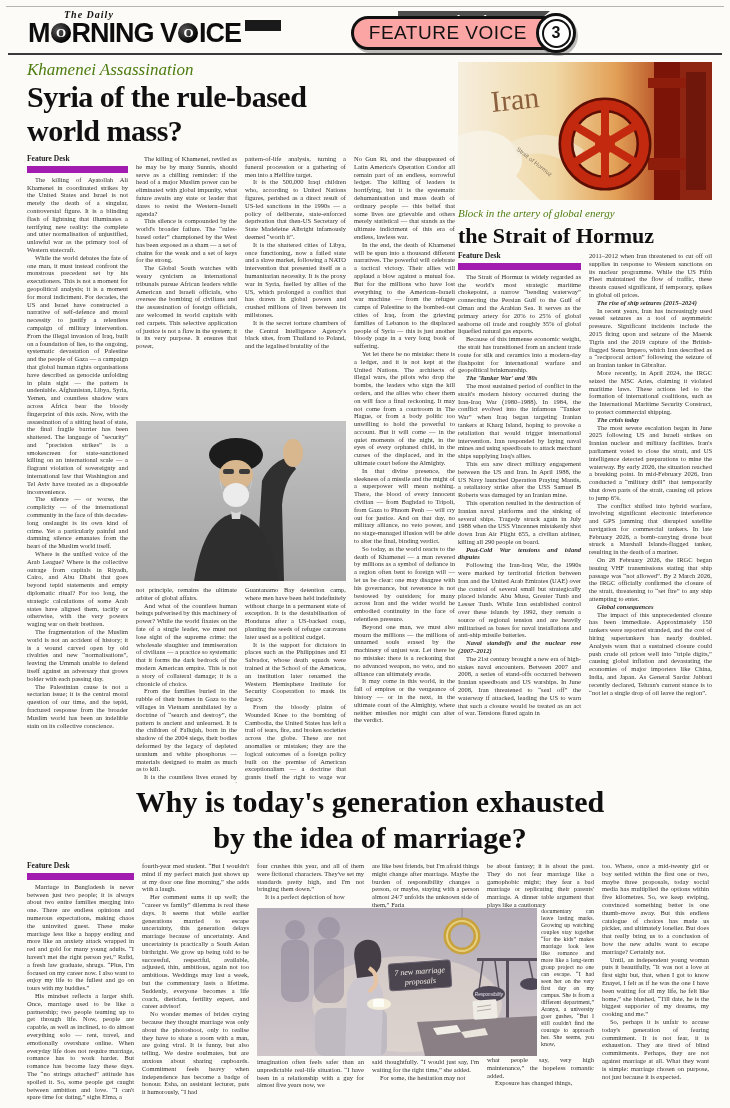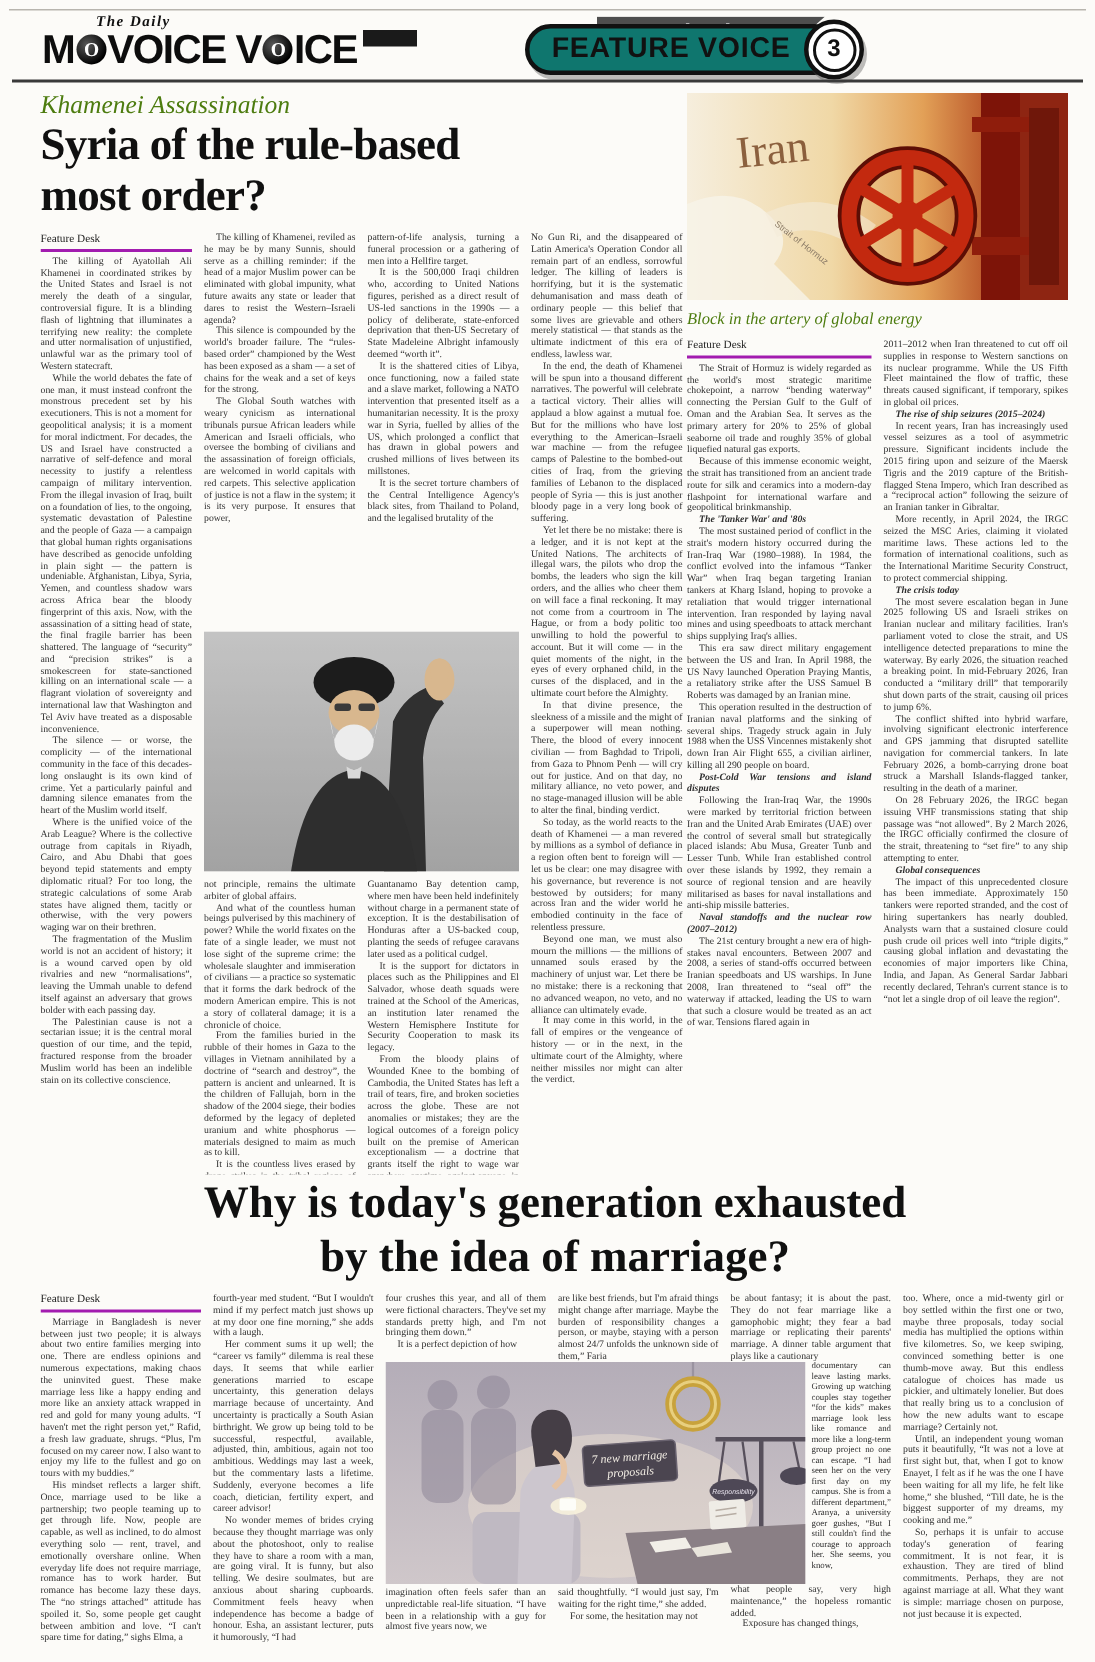--- a/index.html
+++ b/index.html
@@ -17,33 +17,33 @@
   .globe{display:inline-flex;width:20px;height:20px;border-radius:50%;
          background:radial-gradient(circle at 35% 35%,#5a5a5a,#000 72%);color:#fff;font-size:13px;
          align-items:center;justify-content:center;margin:0 1px;font-family:"Liberation Serif",serif;}
   .brand-chip{width:36px;height:11px;background:#1a1a1a;margin-left:4px;align-self:flex-start;}
   .dateflag{position:absolute;left:398px;top:3px;width:152px;}
   .flag{background:#4e4e4e;color:#fff;font-weight:bold;font-size:12px;text-align:center;padding:2px 0;
         clip-path:polygon(0 0,100% 0,93% 50%,100% 100%,0 100%);}
   .dateline{text-align:center;font-size:9px;padding-top:2px;color:#222;}
   .sectionbadge{position:absolute;right:14px;top:5px;display:flex;align-items:center;
                 font-family:"Liberation Sans",sans-serif;}
-  .sectionpill{border:3px solid #111;border-radius:20px;background:#0f766e;
+  .sectionpill{border:3px solid #111;border-radius:20px;background:#fca5a5;
                box-shadow:2px 3px 0 rgba(70,70,70,.35);padding:3px 30px 3px 15px;
-               font-size:19px;font-weight:bold;letter-spacing:.5px;color:#111;}
+               font-size:19px;font-weight:normal;letter-spacing:.5px;color:#111;}
   .pagecircle{width:34px;height:34px;border:3px solid #111;border-radius:50%;background:#fff;
               box-shadow:2px 3px 0 rgba(70,70,70,.35);display:flex;align-items:center;justify-content:center;
               margin-left:-24px;}
   .pagecircle span{width:25px;height:25px;border:2px solid #111;border-radius:50%;display:flex;
                    align-items:center;justify-content:center;font-size:16px;font-weight:bold;color:#111;}
 
   
   .kicker{font-style:italic;color:#4d7c0f;}
   .head{font-weight:bold;color:#101010;}
-  .byline{font-weight:normal;font-size:7.5px;border-bottom:2px solid #a21caf;padding-bottom:3px;margin-bottom:3px;color:#1c1c1c;}
+  .byline{font-weight:bold;font-size:7.5px;border-bottom:7px solid #a21caf;padding-bottom:3px;margin-bottom:3px;color:#1c1c1c;}
   .bodycol{font-size:6.5px;line-height:7.8px;text-align:justify;color:#2e2e2e;}
   .bodycol p{margin:0;text-indent:8px;}
   .cont p:first-child{text-indent:0;}
   .bodycol .subhead{font-weight:bold;font-style:italic;}
 
   
   .a1{position:absolute;left:27px;top:60px;width:429px;}
   .a1 .kicker{font-size:17px;line-height:20px;}
   .a1 .head{font-size:30px;line-height:34px;letter-spacing:-.5px;}
   .a1cols{display:flex;gap:8px;position:relative;height:628px;overflow:hidden;margin-top:7px;}
@@ -73,42 +73,42 @@
 </head>
 <body>
 
 <div class="page">
   <div class="topline"></div>
 
   <div class="masthead">
     <div class="brand">
       <div class="brand-daily">The Daily</div>
       <div class="brand-line">
-        <span>M</span><span class="globe">O</span><span>VOICE</span>&nbsp;<span>V</span><span class="globe">O</span><span>ICE</span>
+        <span>M</span><span class="globe">O</span><span>RNING</span>&nbsp;<span>V</span><span class="globe">O</span><span>ICE</span>
         <span class="brand-chip"></span>
       </div>
     </div>
     <div class="dateflag">
       <div class="flag">Thursday</div>
       <div class="dateline">Dhaka, March 5, 2026</div>
     </div>
     <div class="sectionbadge">
       <div class="sectionpill">FEATURE VOICE</div>
       <div class="pagecircle">
           <span>3</span>
         </div>
     </div>
   </div>
   <div class="headrule"></div>
 
   <div class="a1">
     <div class="kicker">Khamenei Assassination</div>
     <div class="head">
       <div>Syria of the rule-based</div>
-      <div>most order?</div>
+      <div>world mass?</div>
     </div>
     <div class="a1cols">
       <div class="a1col bodycol">
         <div class="byline">Feature Desk</div>
         <div>
             <p>The killing of Ayatollah Ali Khamenei in coordinated strikes by the United States and Israel is not merely the death of a singular, controversial figure. It is a blinding flash of lightning that illuminates a terrifying new reality: the complete and utter normalisation of unjustified, unlawful war as the primary tool of Western statecraft.</p>
             <p>While the world debates the fate of one man, it must instead confront the monstrous precedent set by his executioners. This is not a moment for geopolitical analysis; it is a moment for moral indictment. For decades, the US and Israel have constructed a narrative of self-defence and moral necessity to justify a relentless campaign of military intervention. From the illegal invasion of Iraq, built on a foundation of lies, to the ongoing, systematic devastation of Palestine and the people of Gaza — a campaign that global human rights organisations have described as genocide unfolding in plain sight — the pattern is undeniable. Afghanistan, Libya, Syria, Yemen, and countless shadow wars across Africa bear the bloody fingerprint of this axis. Now, with the assassination of a sitting head of state, the final fragile barrier has been shattered. The language of “security” and “precision strikes” is a smokescreen for state-sanctioned killing on an international scale — a flagrant violation of sovereignty and international law that Washington and Tel Aviv have treated as a disposable inconvenience.</p>
             <p>The silence — or worse, the complicity — of the international community in the face of this decades-long onslaught is its own kind of crime. Yet a particularly painful and damning silence emanates from the heart of the Muslim world itself.</p>
             <p>Where is the unified voice of the Arab League? Where is the collective outrage from capitals in Riyadh, Cairo, and Abu Dhabi that goes beyond tepid statements and empty diplomatic ritual? For too long, the strategic calculations of some Arab states have aligned them, tacitly or otherwise, with the very powers waging war on their brethren.</p>
             <p>The fragmentation of the Muslim world is not an accident of history; it is a wound carved open by old rivalries and new “normalisations”, leaving the Ummah unable to defend itself against an adversary that grows bolder with each passing day.</p>
@@ -206,20 +206,21 @@
         <g stroke="#c3290f" stroke-width="8">
           <line x1="147" y1="47" x2="147" y2="117"></line>
           <line x1="117" y1="64" x2="177" y2="100"></line>
           <line x1="117" y1="100" x2="177" y2="64"></line>
         </g>
         <circle cx="147" cy="82" r="10" fill="#c3290f"></circle>
       </g>
     </svg>
     <div class="kicker">Block in the artery of global energy</div>
     <div class="head">
+      <div>the Strait of Hormuz</div>
     </div>
     <div class="a2cols">
       <div class="a2col bodycol">
         <div class="byline">Feature Desk</div>
         <div>
             <p>The Strait of Hormuz is widely regarded as the world's most strategic maritime chokepoint, a narrow “bending waterway” connecting the Persian Gulf to the Gulf of Oman and the Arabian Sea. It serves as the primary artery for 20% to 25% of global seaborne oil trade and roughly 35% of global liquefied natural gas exports.</p>
             <p>Because of this immense economic weight, the strait has transitioned from an ancient trade route for silk and ceramics into a modern-day flashpoint for international warfare and geopolitical brinkmanship.</p>
             <p class="subhead">The 'Tanker War' and '80s</p>
             <p>The most sustained period of conflict in the strait's modern history occurred during the Iran-Iraq War (1980–1988). In 1984, the conflict evolved into the infamous “Tanker War” when Iraq began targeting Iranian tankers at Kharg Island, hoping to provoke a retaliation that would trigger international intervention. Iran responded by laying naval mines and using speedboats to attack merchant ships supplying Iraq's allies.</p>
             <p>This era saw direct military engagement between the US and Iran. In April 1988, the US Navy launched Operation Praying Mantis, a retaliatory strike after the USS Samuel B Roberts was damaged by an Iranian mine.</p>

